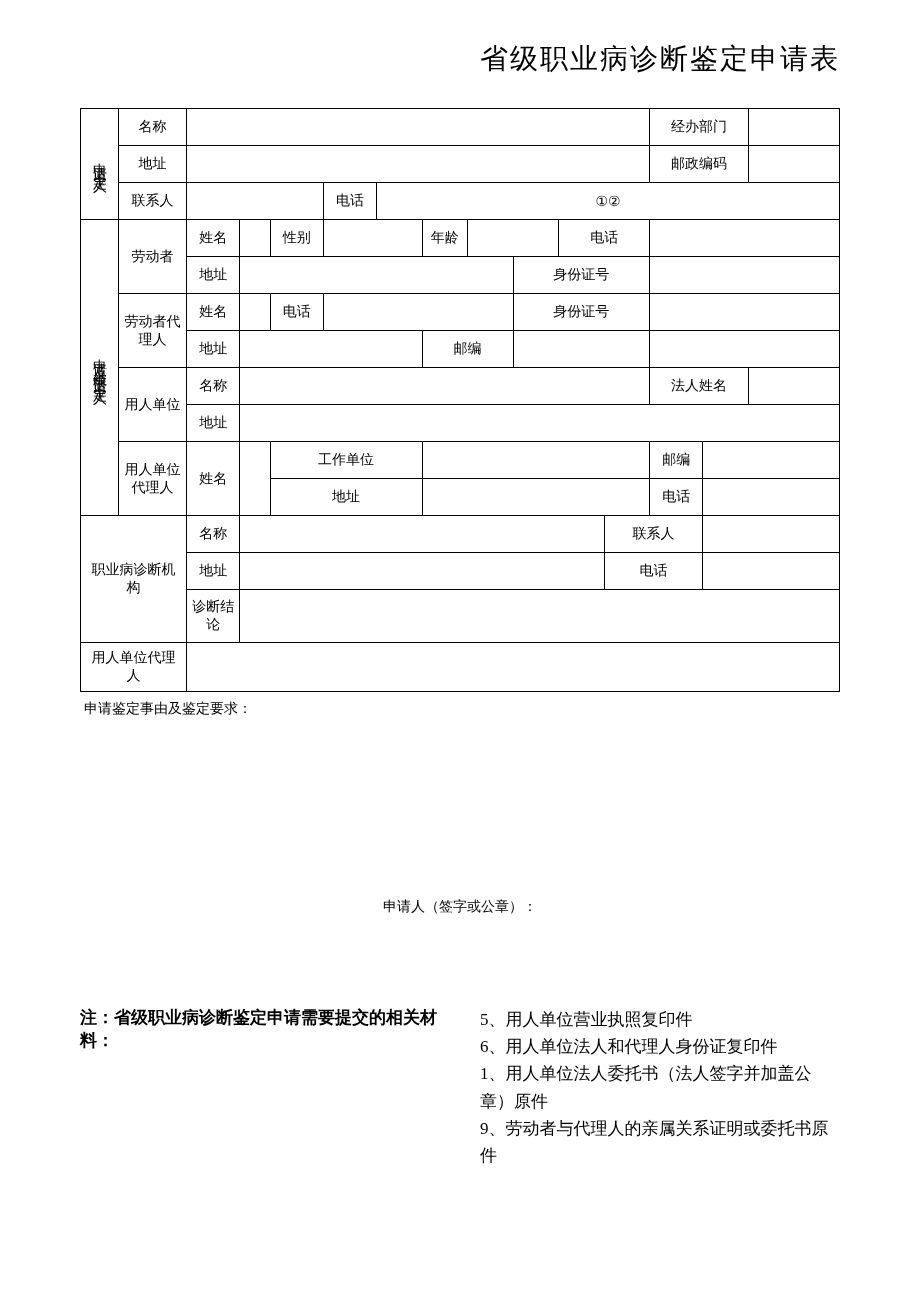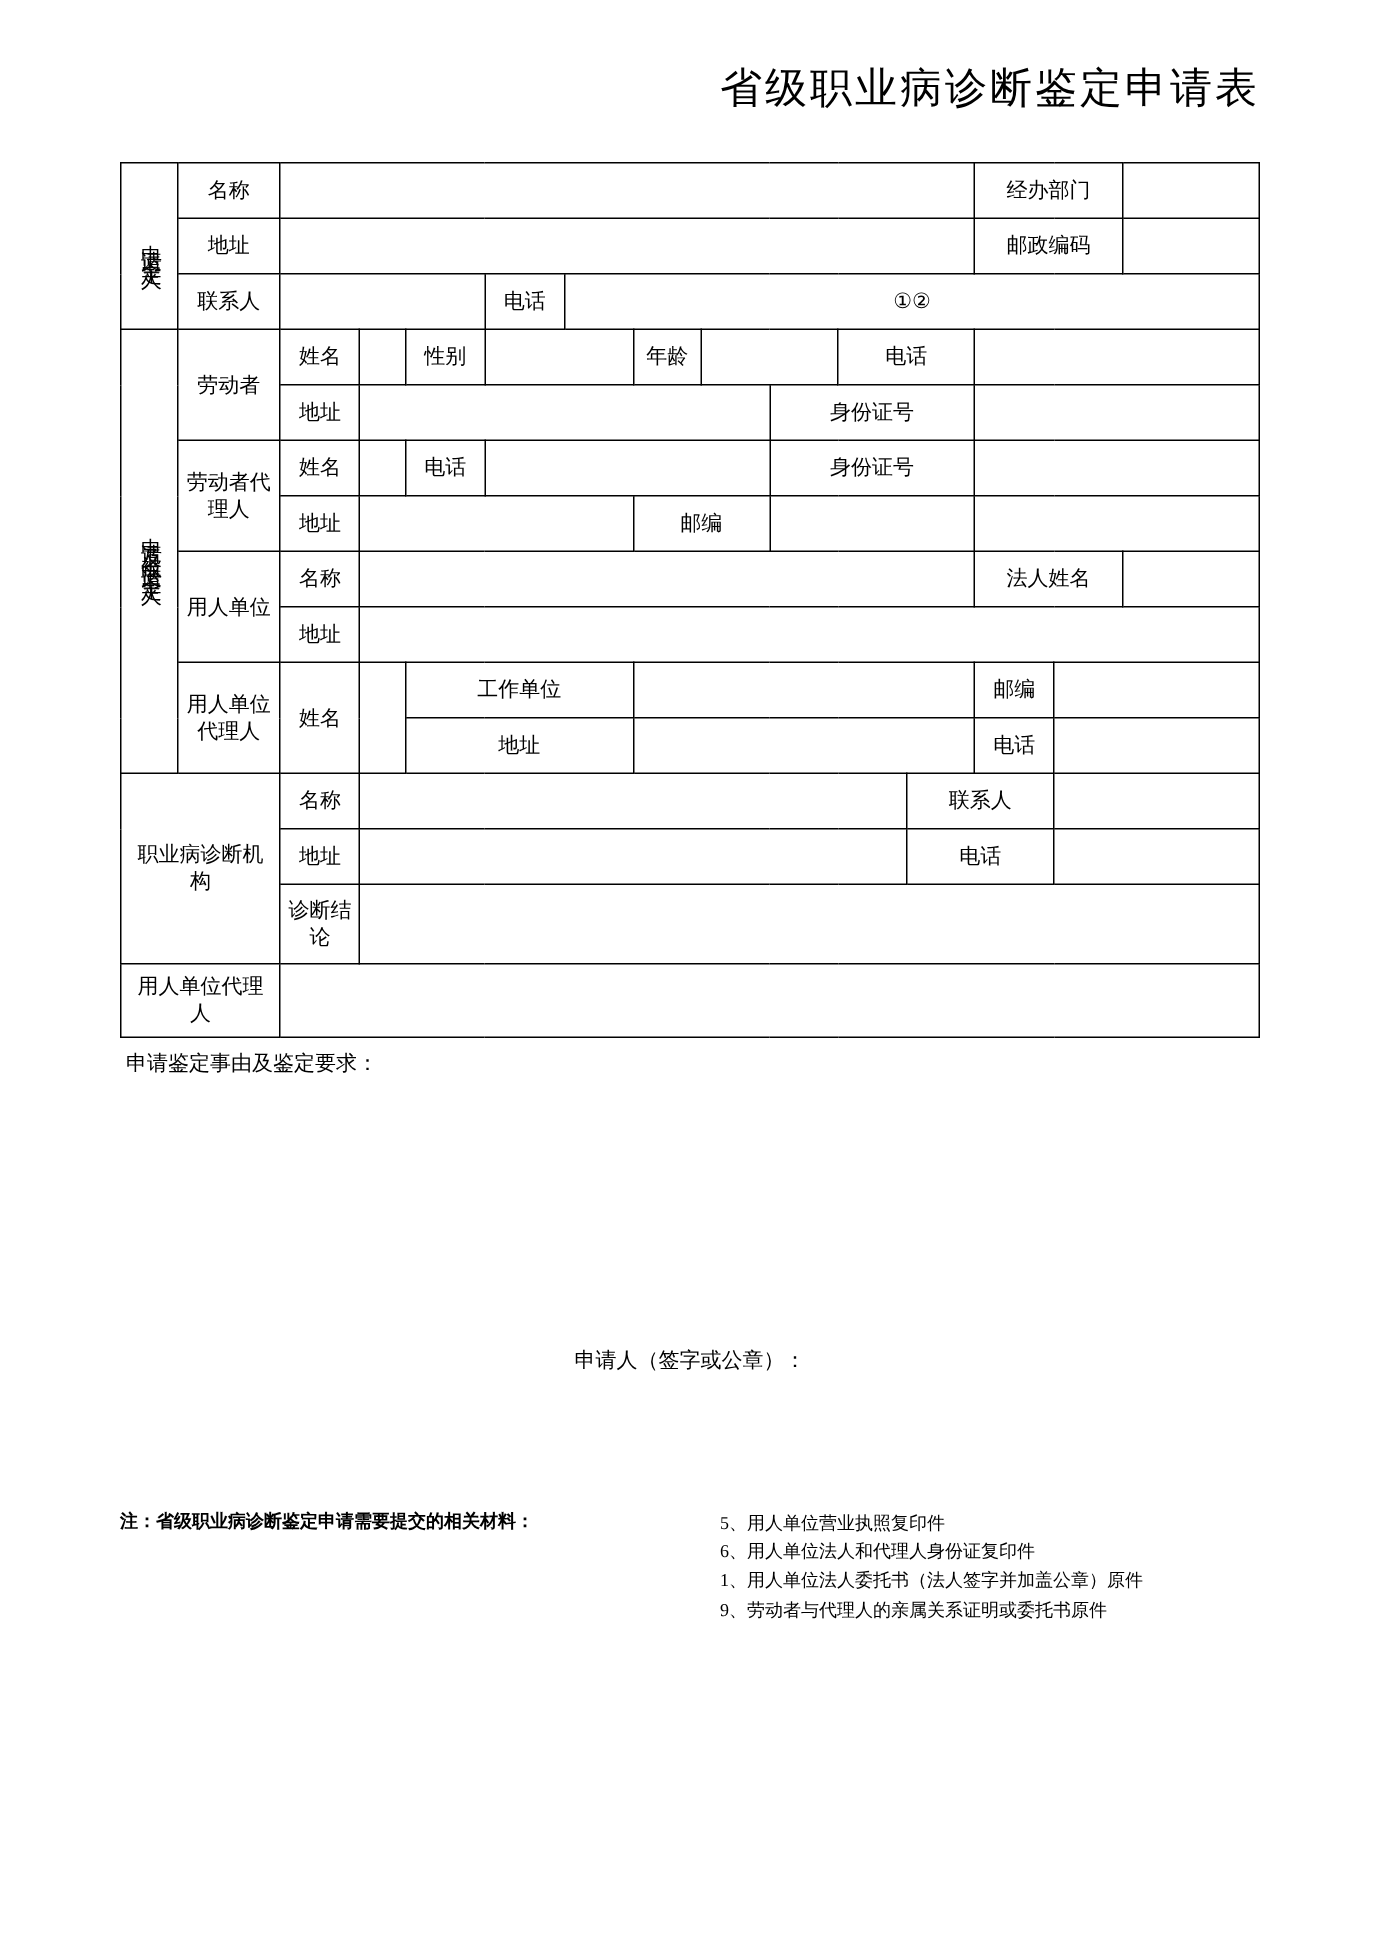--- a/index.html
+++ b/index.html
@@ -40,21 +40,21 @@
   .below-table{
     margin:8px 0 0 4px;
   }
   .sig{
     text-align:center;
     margin:180px 0 90px 0;
   }
   .notes-wrap{
     display:flex;
     gap:40px;
-    font-size:12px;
+    font-size:17px;
   }
   .notes-left{flex:1}
   .notes-right{flex:1}
   .notes-title{font-weight:bold;margin-bottom:4px}
   .notes-left-row{display:flex;gap:10px}
   .notes-left-nums{width:18px;line-height:1.6}
   .notes-left-txt{flex:1;line-height:1.6}
   .notes-right div{line-height:1.6}
 </style>
 </head>

